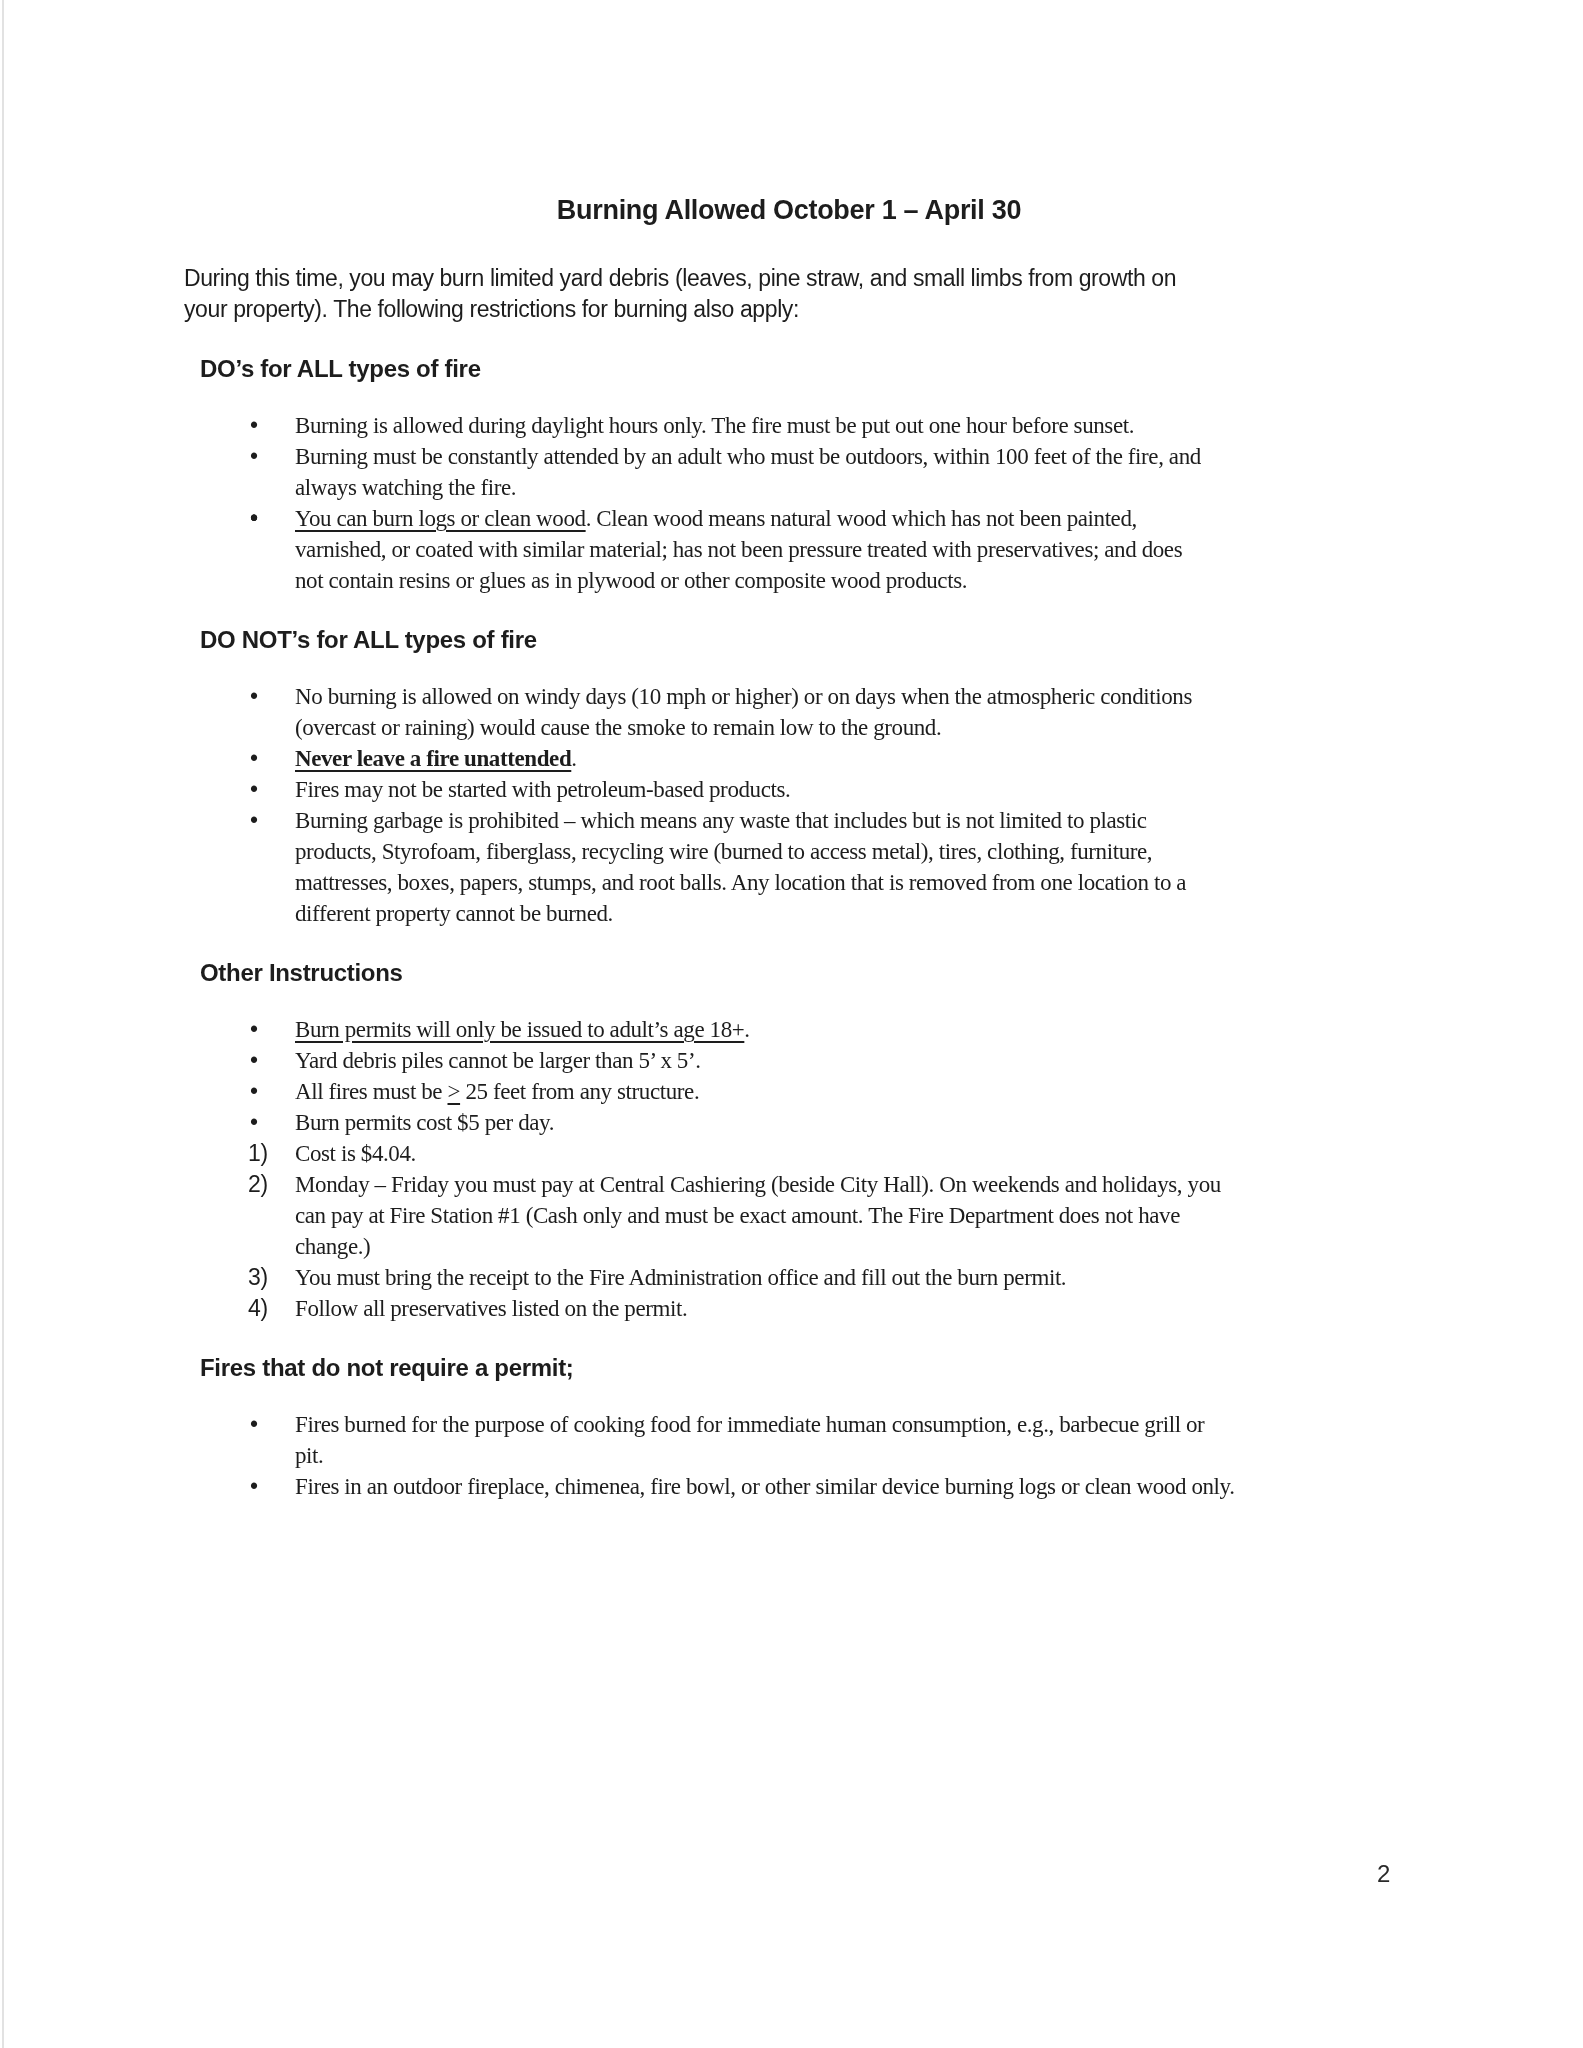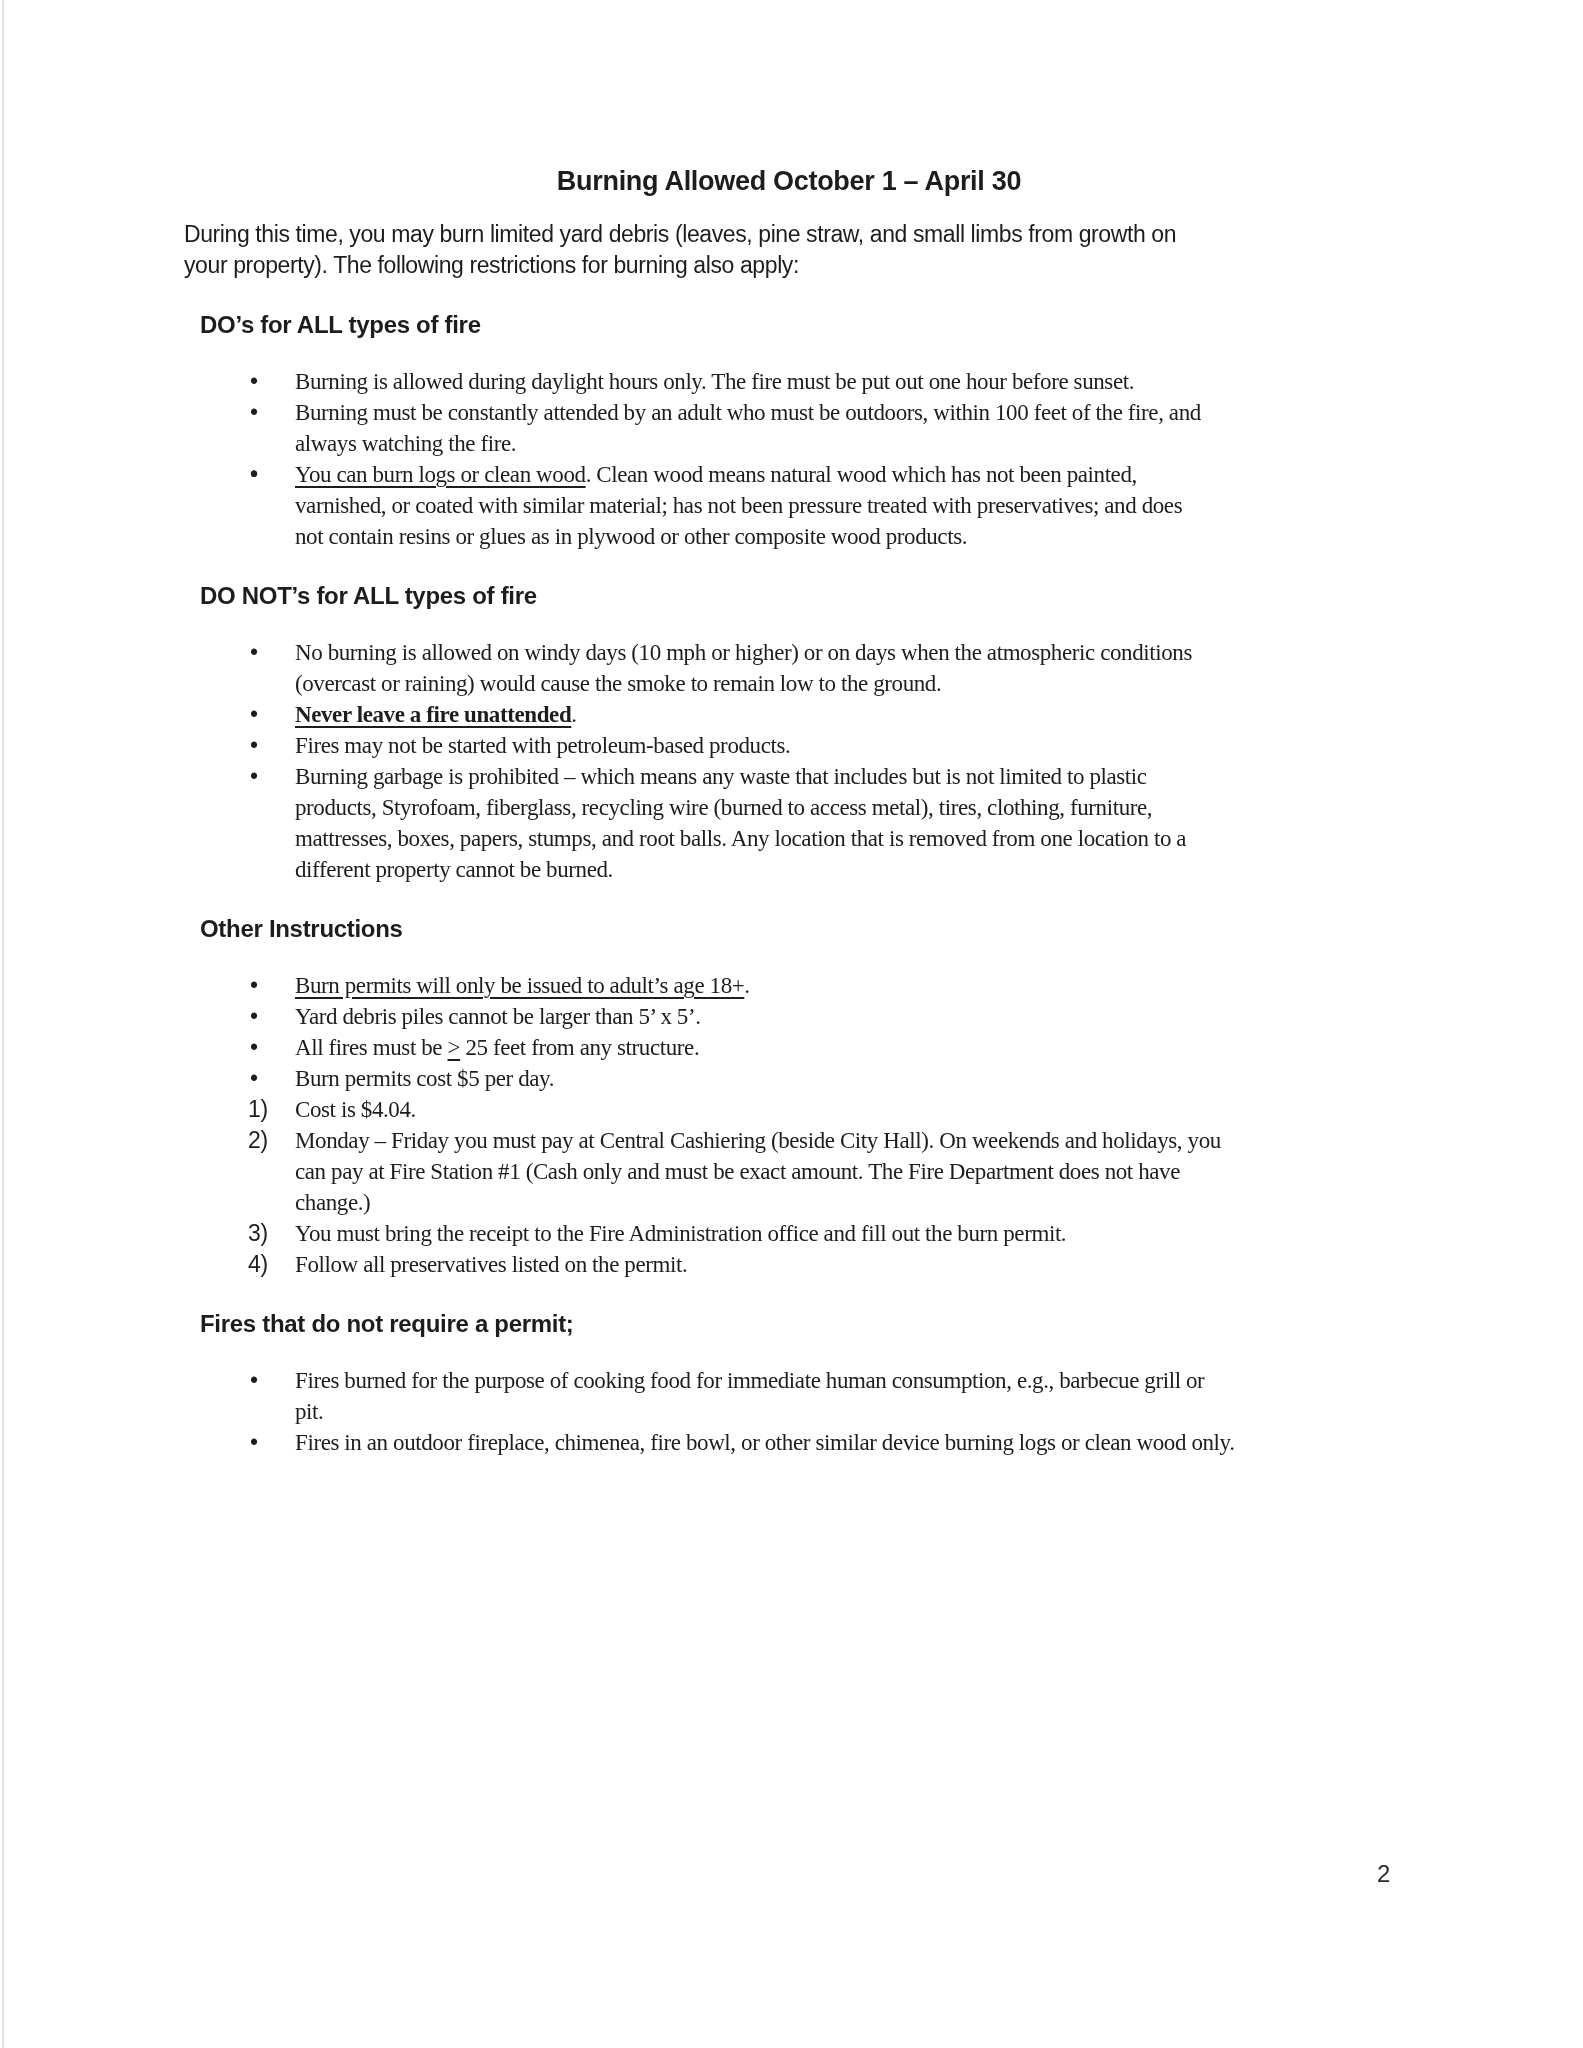--- a/index.html
+++ b/index.html
@@ -11,37 +11,37 @@
     position: relative;
     overflow: hidden;
   }
   .edge-line {
     position: absolute; left: 2px; top: 0;
     width: 2px; height: 100%;
     background: #e2e2e2;
   }
   .content {
     position: absolute;
-    left: 184px; top: 164px;
+    left: 184px; top: 193px;
     width: 1320px;
     font-size: 23px;
     letter-spacing: -0.4px;
     line-height: 31px;
     filter: blur(0.25px);
   }
   .doc-title {
     width: 1210px;
     text-align: center;
     font-size: 27px;
     line-height: 34px;
     font-weight: bold;
     letter-spacing: -0.3px;
   }
   .intro {
-    margin-top: 21px;
+    margin-top: 36px;
     white-space: pre-line;
   }
   h2.section-heading {
     font-size: 24px;
     line-height: 31px;
     font-weight: bold;
     letter-spacing: -0.3px;
     margin: 28px 0 26px 16px;
   }
   ul.doc-list, ol.doc-list {

